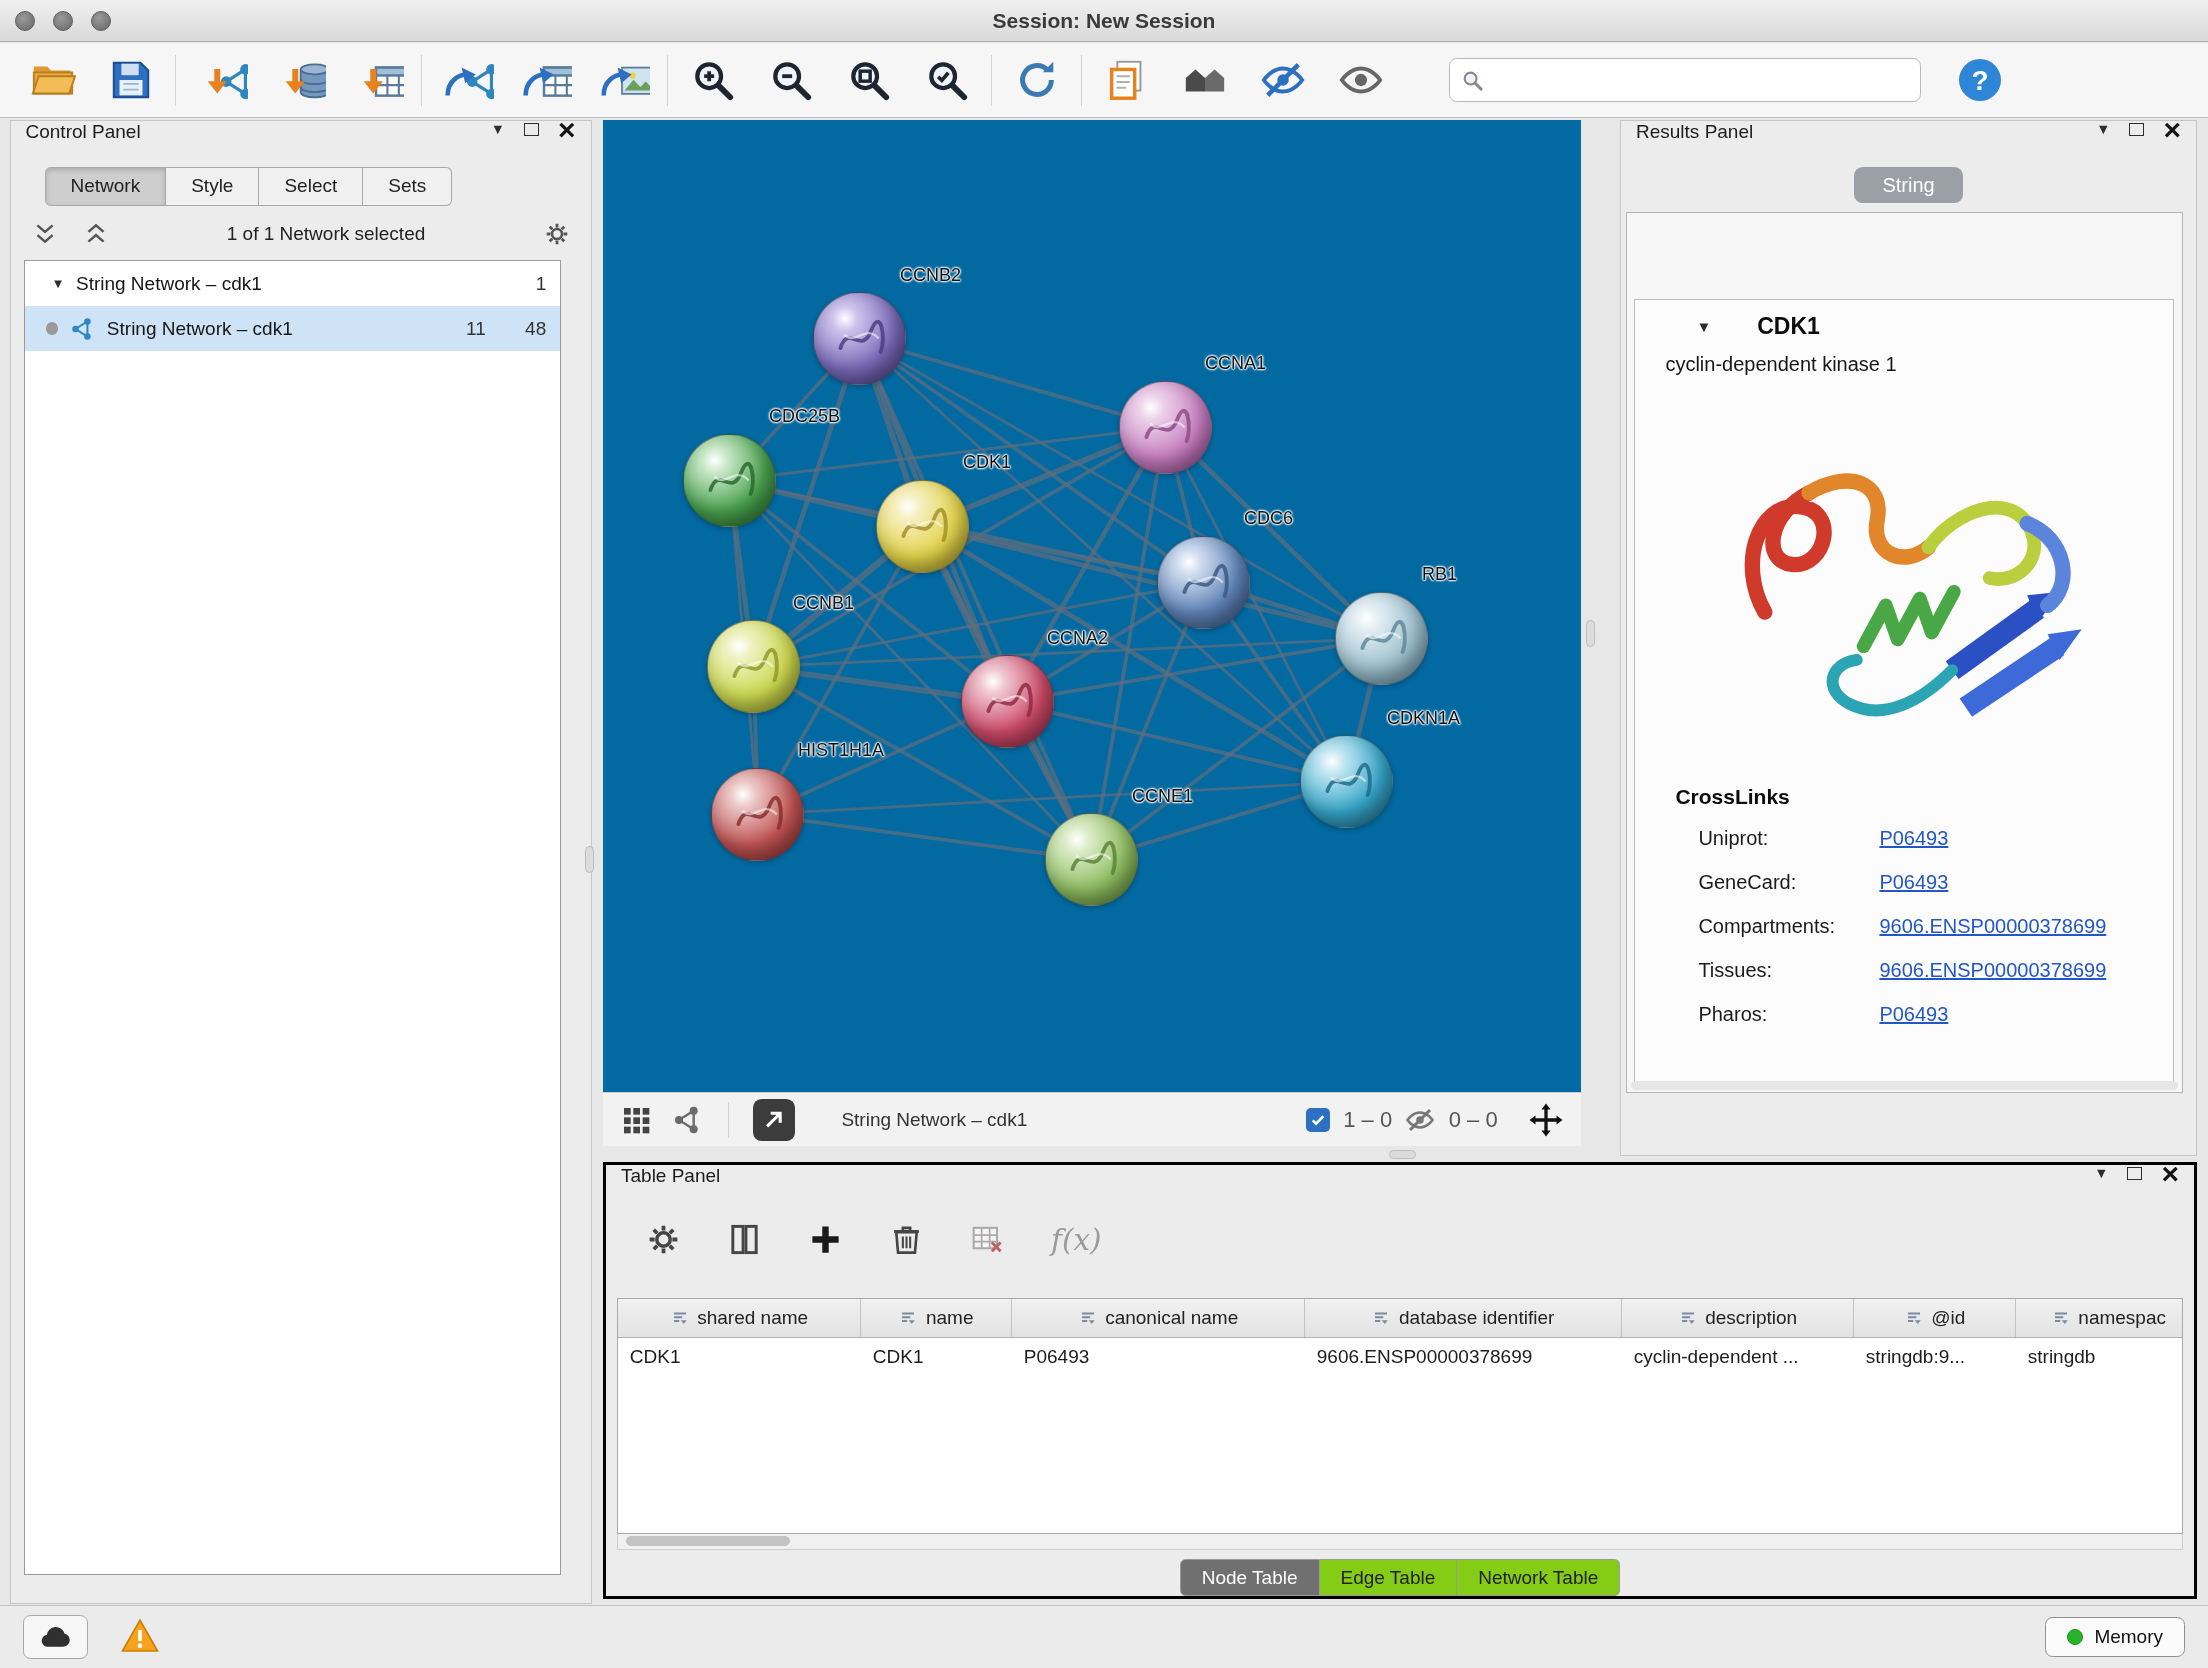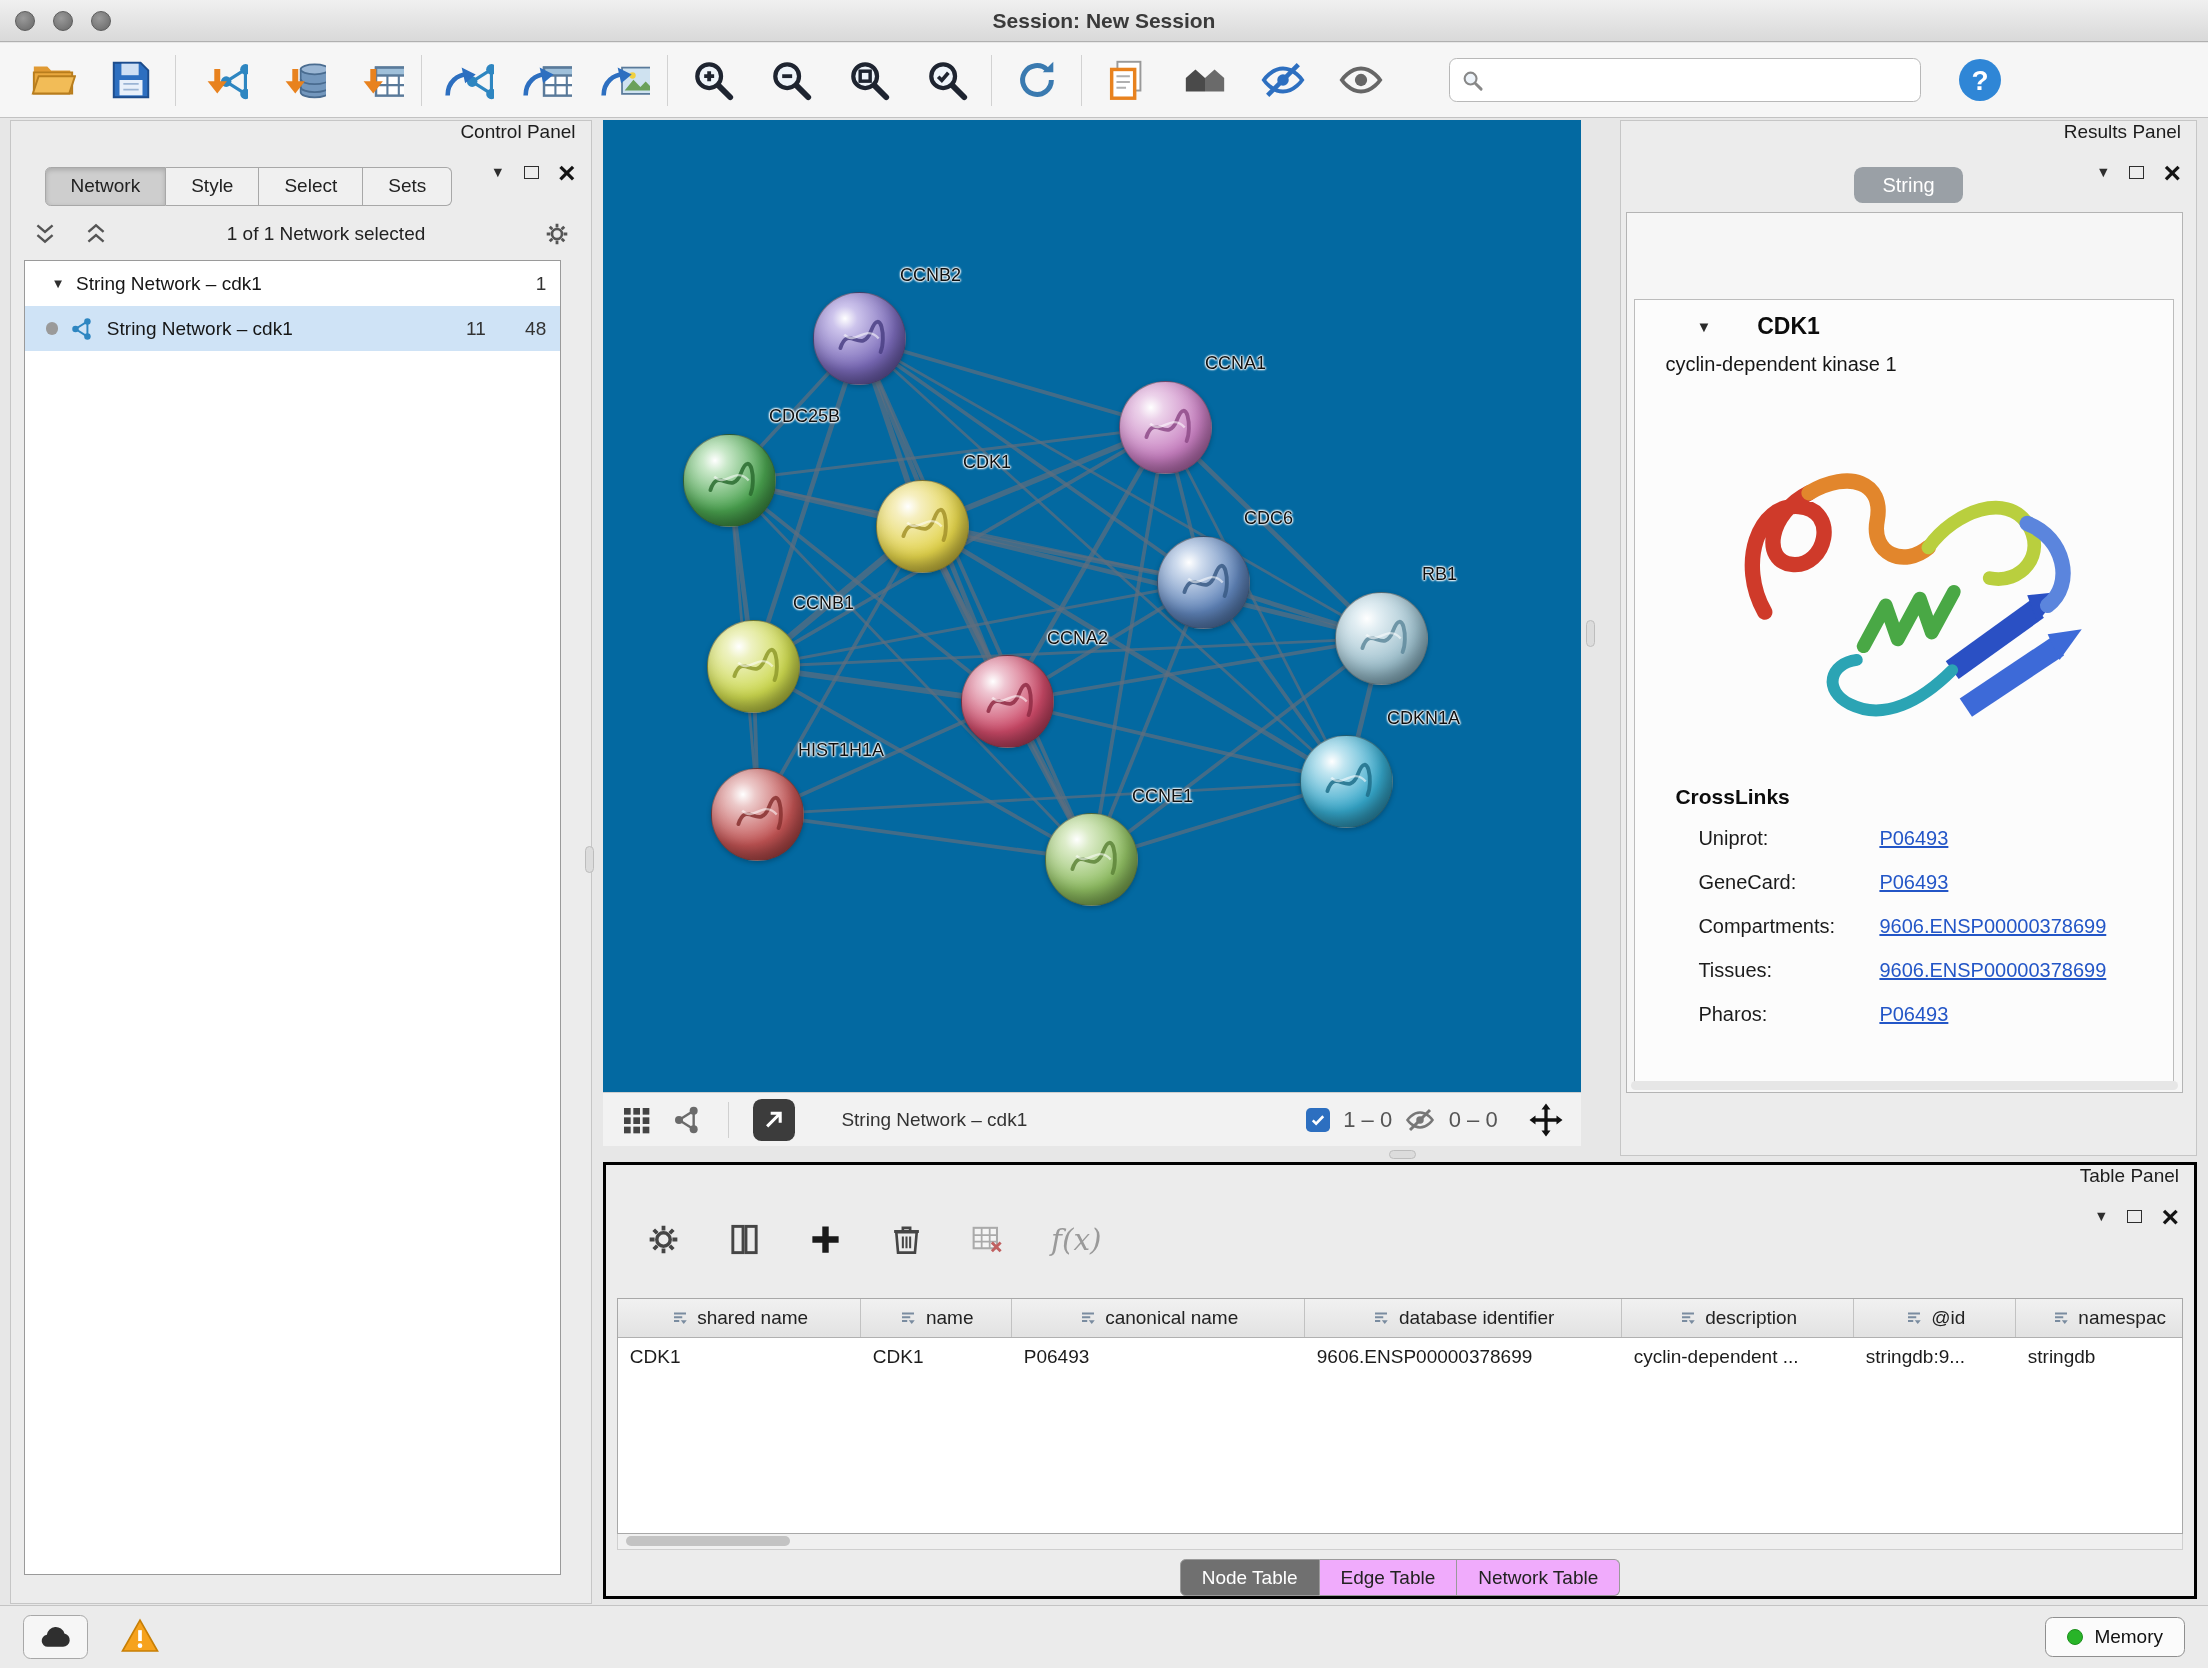--- a/index.html
+++ b/index.html
@@ -19,21 +19,21 @@
   .tb svg{width:46px;height:46px;}
   .tb svg.iw{width:59px;height:46px;}
   .vsep{width:1px;height:51px;background:#d2d2d2;margin:0 17px;}
   .search{margin-left:61px;width:472px;height:44px;background:#fff;border:1px solid #b8b8b8;border-radius:7.6px;display:flex;align-items:center;padding:0 11.4px;gap:7.6px;}
   .search svg{width:23px;height:23px;color:#888;}
   .search input{border:none;outline:none;flex:1;font-size:19px;font-family:inherit;background:transparent;color:#222;}
   .help-btn{margin-left:34px;width:49px;height:49px;display:flex;align-items:center;justify-content:center;}
   .help-btn svg{width:48px;height:48px;}
 
   
-  .panel-header{height:44px;display:flex;align-items:flex-end;padding:0 15px;gap:21px;flex-direction:column;}
+  .panel-header{height:44px;display:flex;align-items:flex-start;padding:0 15px;gap:21px;}
   .ph-title{font-size:19px;color:#1c1c1c;}
   .ph-icons{margin-left:auto;display:flex;align-items:center;gap:19px;}
   .wi-tri{font-size:14.3px;color:#2e2e2e;line-height:1;}
   .wi-float{width:15px;height:13.3px;border:1.9px solid #2e2e2e;display:inline-block;}
   .wi-close{font-size:30px;font-weight:bold;color:#141414;line-height:17px;}
 
   
   .control-panel{position:absolute;left:9.5px;top:120px;width:582px;height:1484px;background:#ececec;border:1px solid #c6c6c6;}
   .cp-tabs{display:flex;padding-left:34px;margin-top:1.9px;}
   .tab{padding:7.6px 25px;font-size:19px;color:#222;background:#f0f0f0;border:1px solid #a8a8a8;border-left:none;}
@@ -85,21 +85,21 @@
   .fx{font-size:29.5px;color:#9a9a9a;font-family:"DejaVu Serif",serif;font-style:italic;}
   .tbl{position:absolute;left:11.4px;right:11.4px;top:133px;height:236px;background:#fff;border:1px solid #a8a8a8;overflow:hidden;}
   .thead{display:flex;height:39px;background:linear-gradient(#f1f1f1,#e2e2e2);border-bottom:1px solid #b0b0b0;}
   .th{display:flex;align-items:center;justify-content:center;gap:8.6px;font-size:19px;color:#222;border-right:1px solid #c2c2c2;flex:none;overflow:hidden;white-space:nowrap;}
   .th svg{width:18px;height:18px;flex:none;}
   .trow{display:flex;height:38px;}
   .td{display:flex;align-items:center;padding-left:11.4px;font-size:19px;color:#1c1c1c;flex:none;white-space:nowrap;overflow:hidden;}
   .hscroll{position:absolute;left:11.4px;right:11.4px;top:369px;height:16px;background:#f0f0f0;border:1px solid #cfcfcf;border-top:none;}
   .hthumb{position:absolute;left:7.6px;top:1.9px;width:164px;height:10.5px;background:#c3c3c3;border-radius:5.7px;}
   .tp-tabs{position:absolute;left:0;right:0;top:394px;display:flex;justify-content:center;}
-  .tp-tab{padding:6.7px 21px;font-size:19px;border:1px solid #9a9a9a;background:#f0abfc;color:#222;border-left:none;}
+  .tp-tab{padding:6.7px 21px;font-size:19px;border:1px solid #9a9a9a;background:#84cc16;color:#222;border-left:none;}
   .tp-tab:first-child{border-left:1px solid #9a9a9a;border-radius:5.7px 0 0 5.7px;}
   .tp-tab:last-child{border-radius:0 5.7px 5.7px 0;}
   .tp-tab.sel{background:#707070;color:#fff;}
 
   
   .results-panel{position:absolute;left:1620px;top:120px;width:577px;height:1036px;background:#ececec;border:1px solid #c6c6c6;}
   .string-tab{display:block;margin:1.9px auto 0;width:max-content;padding:6.7px 28.5px;background:#9aa0a6;color:#fff;font-size:20px;border-radius:8.6px;}
   .rp-box{position:absolute;left:4.8px;right:13.3px;top:91px;height:881px;background:#f6f6f6;border:1px solid #b4b4b4;}
   .rp-buttons{display:flex;justify-content:center;gap:36px;margin-top:27px;}
   .rp-btn{padding:8.6px 30px;font-size:20px;color:#141414;background:linear-gradient(#fefefe,#ececec);border:1px solid #a8a8a8;border-radius:8.6px;}

